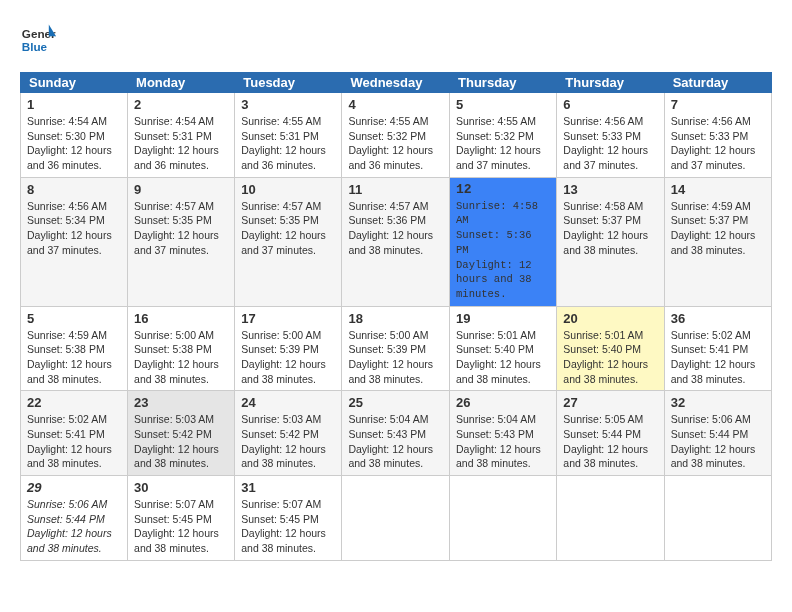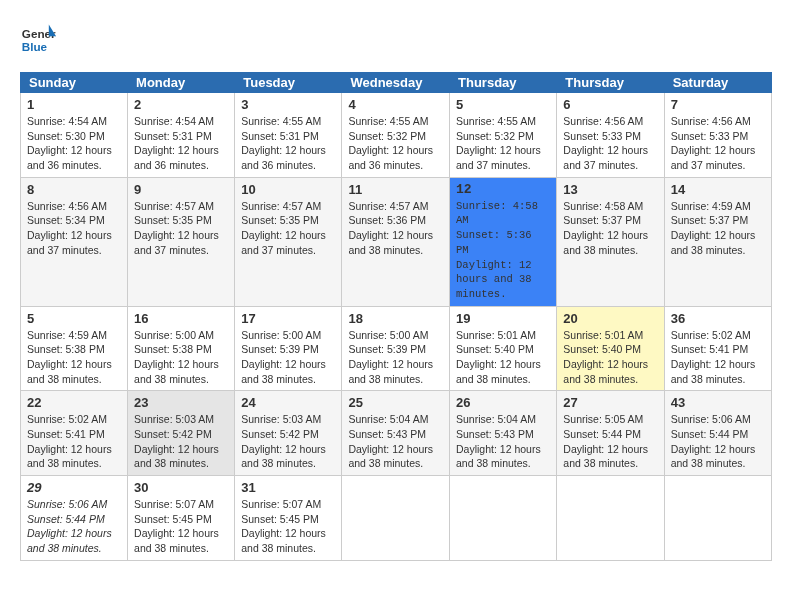--- a/index.html
+++ b/index.html
@@ -215,21 +215,21 @@
         </td>
         <td style="background: rgb(245, 245, 245);">
           <span class="day-num">26</span>
           <div class="day-info">Sunrise: 5:04 AM<br>Sunset: 5:43 PM<br>Daylight: 12 hours and 38 minutes.</div>
         </td>
         <td style="background: rgb(245, 245, 245);">
           <span class="day-num">27</span>
           <div class="day-info">Sunrise: 5:05 AM<br>Sunset: 5:44 PM<br>Daylight: 12 hours and 38 minutes.</div>
         </td>
         <td style="background: rgb(245, 245, 245);">
-          <span class="day-num">43</span>
+          <span class="day-num">32</span>
           <div class="day-info">Sunrise: 5:06 AM<br>Sunset: 5:44 PM<br>Daylight: 12 hours and 38 minutes.</div>
         </td>
       </tr>
       <tr>
         <td style="background: rgb(255, 255, 255); font-style: italic;">
           <span class="day-num">29</span>
           <div class="day-info">Sunrise: 5:06 AM<br>Sunset: 5:44 PM<br>Daylight: 12 hours and 38 minutes.</div>
         </td>
         <td style="background: rgb(255, 255, 255);">
           <span class="day-num">30</span>

